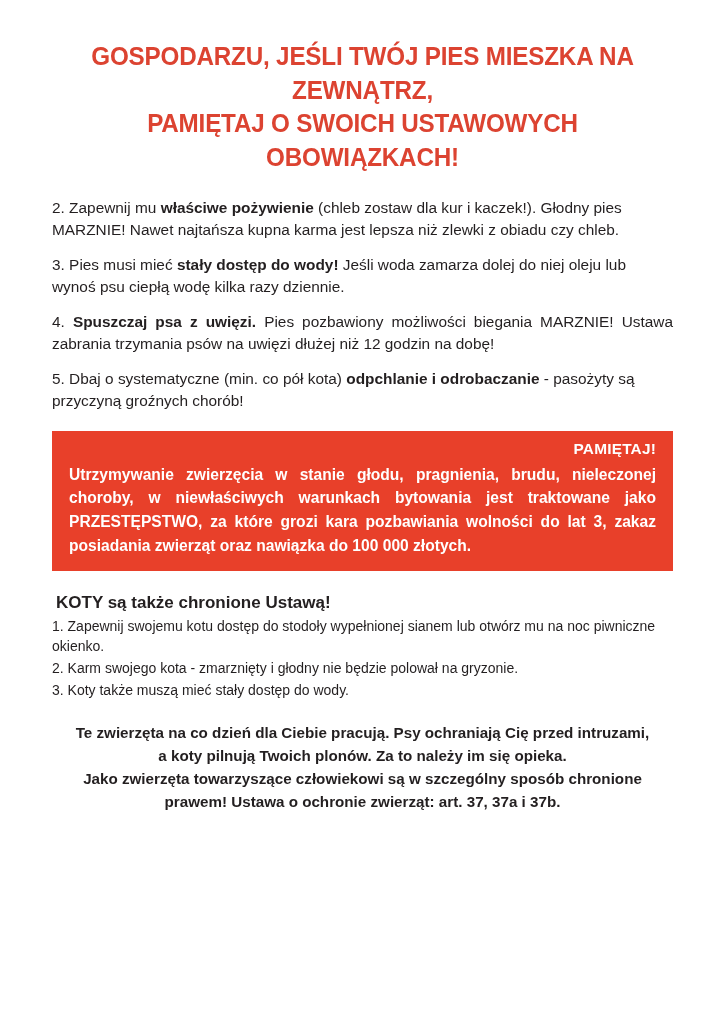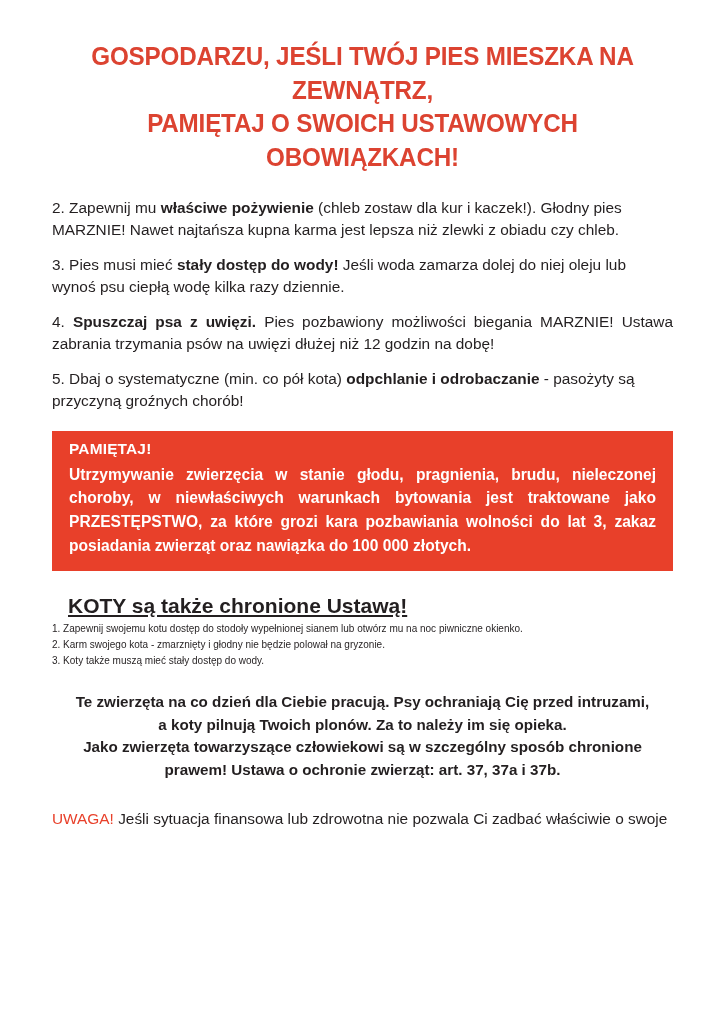--- a/index.html
+++ b/index.html
@@ -57,43 +57,42 @@
   .warnbox {
     background: #E8402A;
     color: #ffffff;
     padding: 9px 17px 13px 17px;
     margin: 19px 0 20px 0;
     box-sizing: border-box;
   }
   .warn-title {
     font-weight: bold;
     font-size: 15.4px;
-    text-align: left;
+    text-align: right;
     margin: 0 0 5px 0;
     letter-spacing: 0.2px;
   }
   .warn-body {
     font-weight: bold;
     font-size: 15.6px;
     line-height: 1.52;
     text-align: justify;
     text-align-last: left;
     margin: 0;
   }
 
   
   .cats-title {
     font-weight: bold;
-    font-size: 21px;
-    margin: 0 0 2px 16px;
+    font-size: 17px;
+    margin: 0 0 2px 4px;
     line-height: 1.4;
-    text-decoration: underline;
   }
   .cat-line {
-    font-size: 10px;
+    font-size: 14px;
     line-height: 1.43;
     margin: 0 0 2px 0;
   }
 
   
   .closing {
     font-weight: bold;
     font-size: 15.2px;
     line-height: 1.5;
     text-align: center;

